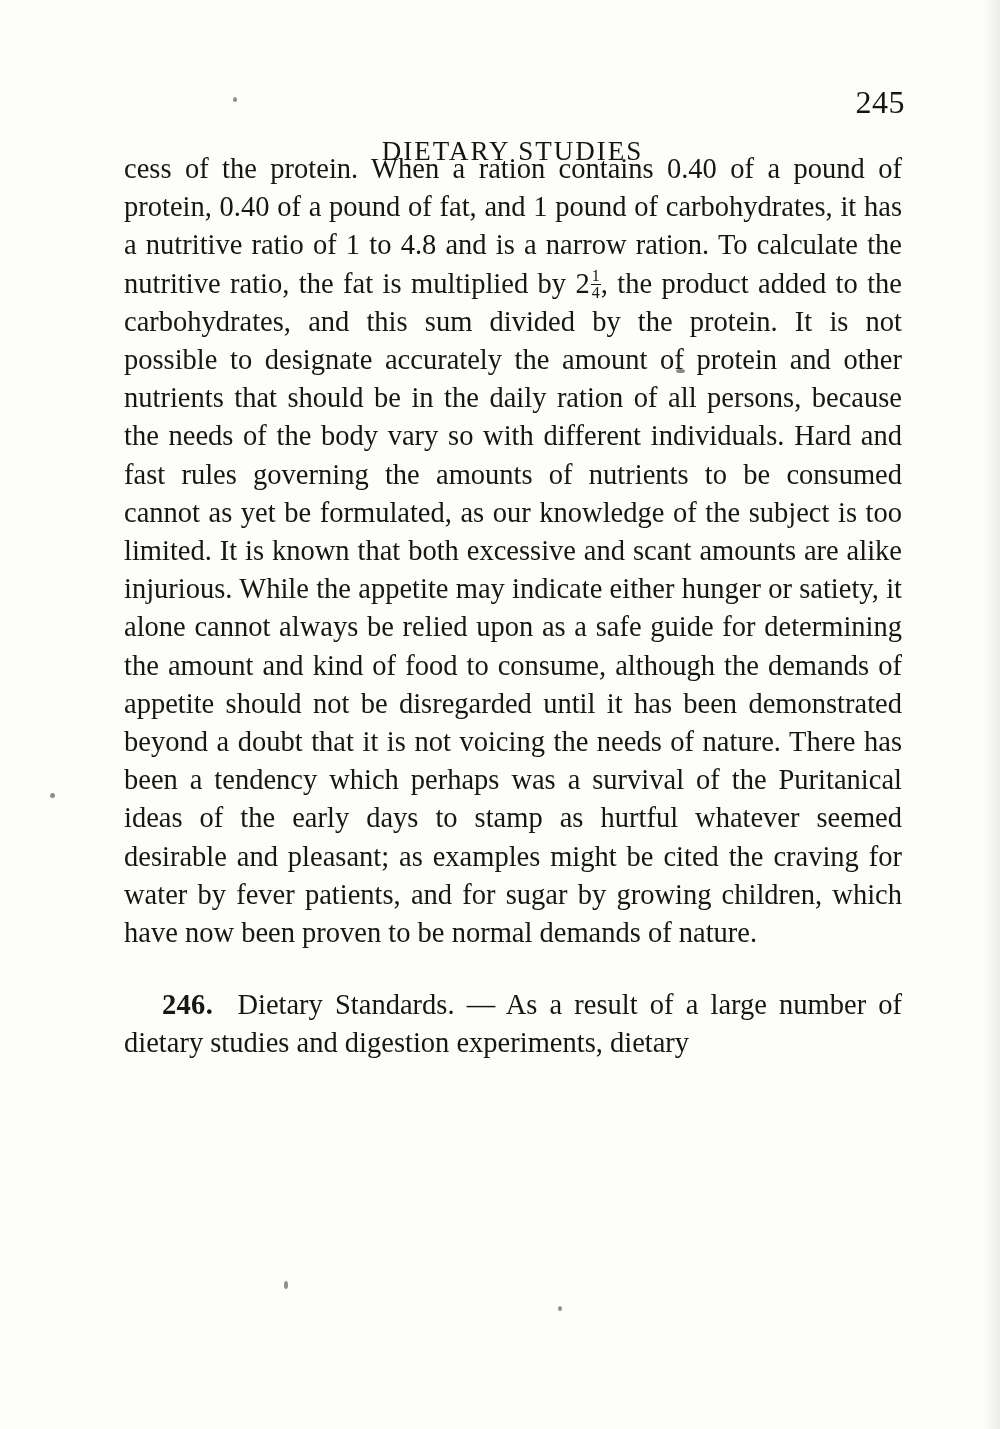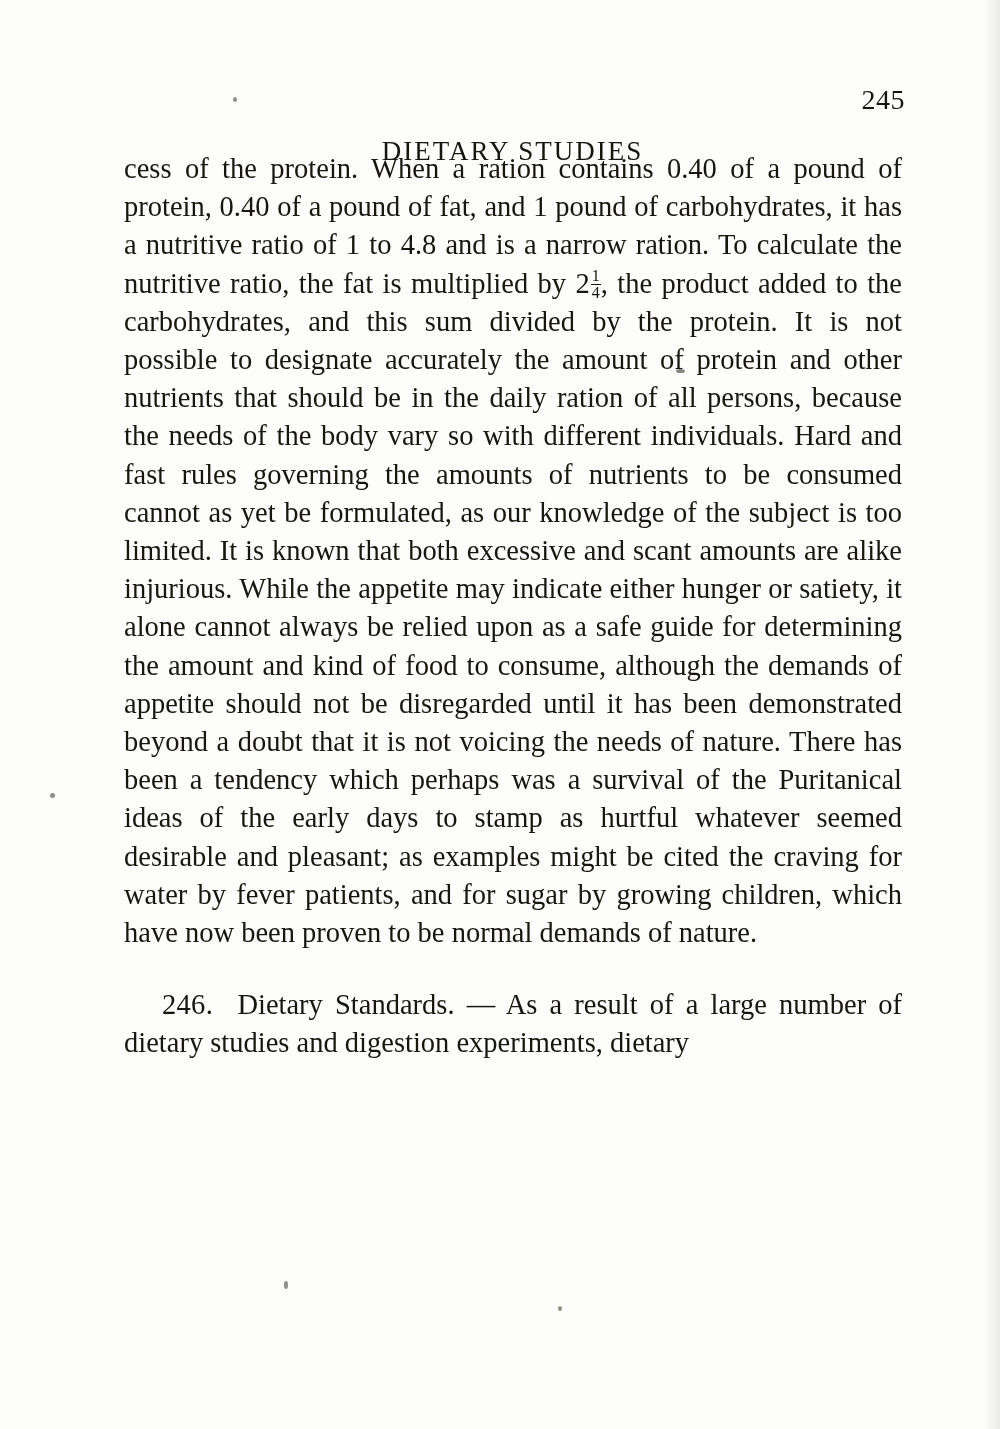--- a/index.html
+++ b/index.html
@@ -37,21 +37,21 @@
     letter-spacing: 2.0px;
     font-family: "Liberation Serif", serif;
     color: #16160f;
     white-space: nowrap;
     margin-top: 48px;
   }
   .page-number {
     position: absolute;
     top: 84px;
     right: 95px;
-    font-size: 28px;
+    font-size: 32px;
     color: #16160f;
     letter-spacing: 0.5px;
   }
   .body-text {
     position: absolute;
     top: 150px;
     left: 124px;
     width: 778px;
   }
   .para {
@@ -63,21 +63,21 @@
     margin: 0;
   }
   .para.first {
     margin-bottom: 30px;
   }
   .para.second {
     text-indent: 38px;
     margin-top: 34px;
   }
   .secnum {
-    font-weight: normal;
+    font-weight: bold;
     letter-spacing: 0.3px;
   }
   .sechead {
     font-weight: normal;
   }
   .frac {
     display: inline-block;
     vertical-align: -0.35em;
     font-size: 0.56em;
     line-height: 1;

